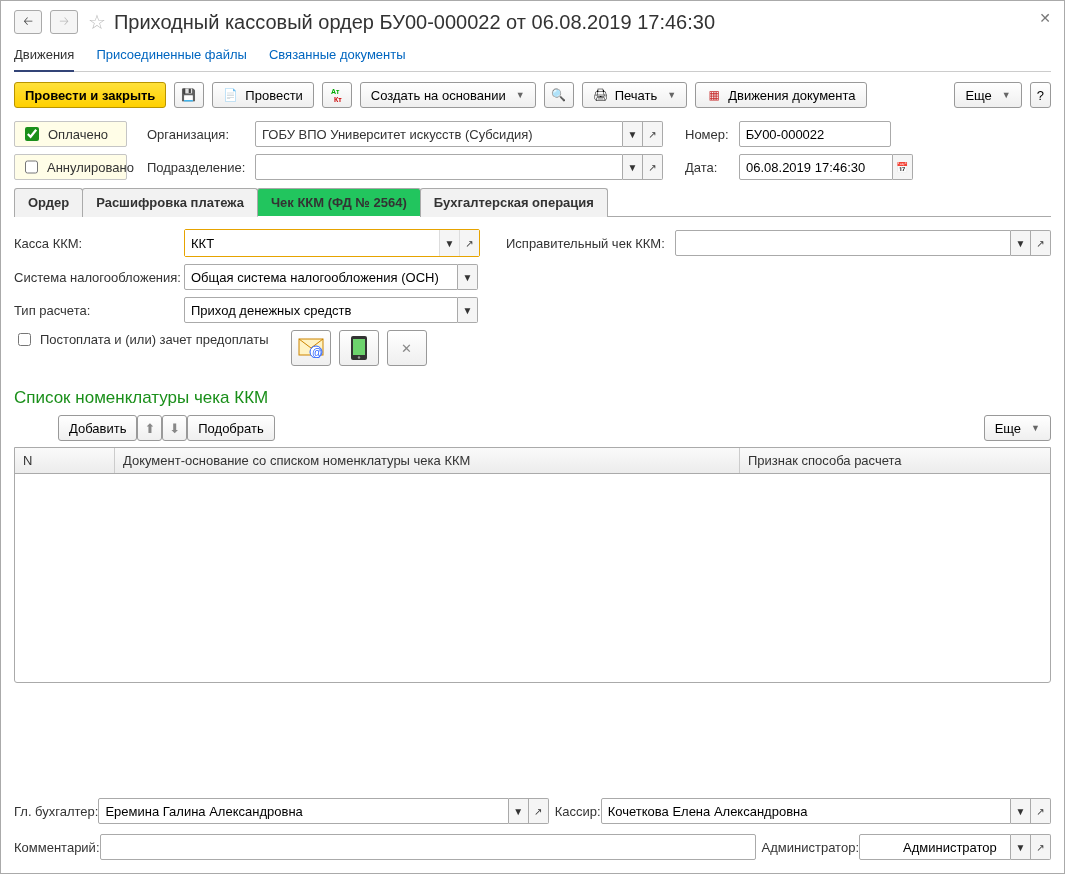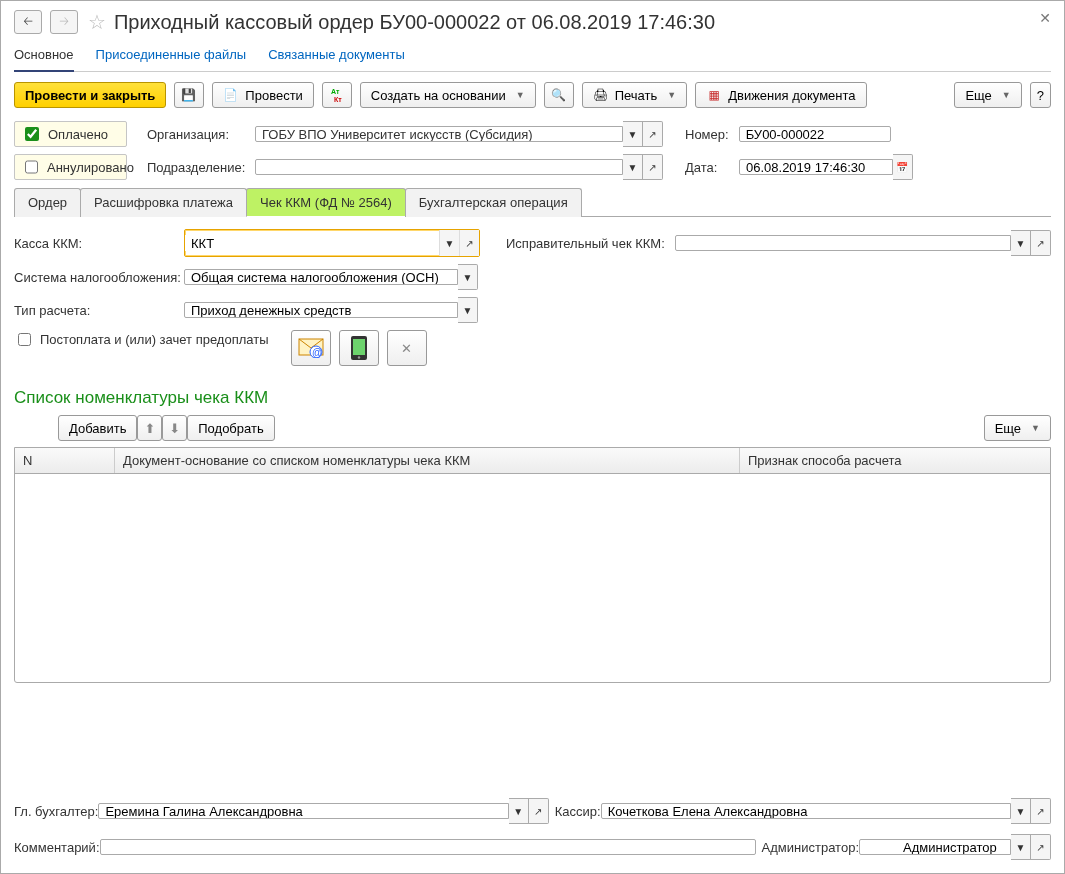--- a/index.html
+++ b/index.html
@@ -23,27 +23,27 @@
   .btn-icon-only { padding:0 6px; }
   .drop-arrow { font-size:9px; color:#666; margin-left:4px; }
   .icon-sq { width:16px; height:16px; display:inline-flex; align-items:center; justify-content:center; font-size:12px; }
 
   .form-row { display:flex; align-items:center; gap:10px; margin-bottom:7px; }
   .check-cell { width:113px; height:26px; border:1px solid #c5c5c5; background:#fffde7; display:flex; align-items:center; gap:6px; padding:0 6px; border-radius:2px; }
   .check-cell input[type=checkbox]{ accent-color:#1a8f1a; width:14px; height:14px; }
   .lbl { white-space:nowrap; }
 
   .field { display:flex; align-items:center; }
-  .input { height:16px; border:1px solid #aaa; background:#fff; padding:0 6px; font-size:13px; }
+  .input { height:26px; border:1px solid #aaa; background:#fff; padding:0 6px; font-size:13px; }
   .input-ro { color:#333; }
   .input-btn { width:20px; height:26px; border:1px solid #aaa; border-left:none; background:#f5f5f5; display:flex; align-items:center; justify-content:center; font-size:10px; cursor:pointer; }
 
   .subtabs { display:flex; border-bottom:1px solid #aaa; margin-top:6px; }
-  .subtab { padding:6px 13px; border:1px solid #aaa; border-bottom:none; background:#f2f2f2; margin-right:-1px; cursor:pointer; border-radius:3px 3px 0 0; position:relative; top:1px; }
-  .subtab.active { background:#bef264; border-bottom:1px solid #fff; }
+  .subtab { padding:6px 13px; border:1px solid #aaa; border-bottom:none; background:#f2f2f2; margin-right:-1px; cursor:pointer; border-radius:3px 3px 0 0; position:relative; top:1px;font-weight:bold; }
+  .subtab.active { background:#22c55e; border-bottom:1px solid #fff; }
 
   .tab-body { padding-top:12px; }
   .field-focus { border:1px solid #e6a300; box-shadow:0 0 0 1px #ffd76a inset; }
   .mail-btn { width:40px; height:36px; border:1px solid #999; border-radius:3px; background:linear-gradient(#fff,#efefef); display:flex; align-items:center; justify-content:center; cursor:pointer; }
 
   .section-title { color:#1a8f1a; margin:22px 0 7px 0; font-size:17px; }
   .tbl-toolbar { display:flex; margin-bottom:6px;margin-left:44px; }
   .tbl { border:1px solid #aaa; height:236px; width:100%; border-radius:0 0 3px 3px; }
   .tbl-head { display:flex; background:linear-gradient(#fafafa,#ececec); border-bottom:1px solid #aaa; }
   .tbl-head div { padding:5px 8px; border-right:1px solid #ccc; font-size:13px; }
@@ -61,21 +61,21 @@
   <span class="close-x">✕</span>
 
   <div class="titlebar">
     <div class="nav-btn">🡠</div>
     <div class="nav-btn disabled">🡢</div>
     <span class="star-icon">☆</span>
     <span class="page-title">Приходный кассовый ордер БУ00-000022 от 06.08.2019 17:46:30</span>
   </div>
 
   <div class="section-tabs">
-    <div class="section-tab active">Основное</div>
+    <div class="section-tab active">Движения</div>
     <div class="section-tab">Присоединенные файлы</div>
     <div class="section-tab">Связанные документы</div>
   </div>
 
   <div class="toolbar">
     <button class="btn btn-yellow">Провести и закрыть</button>
     <button class="btn btn-icon-only">
         <span class="icon-sq">💾</span>
       </button>
     <button class="btn">

